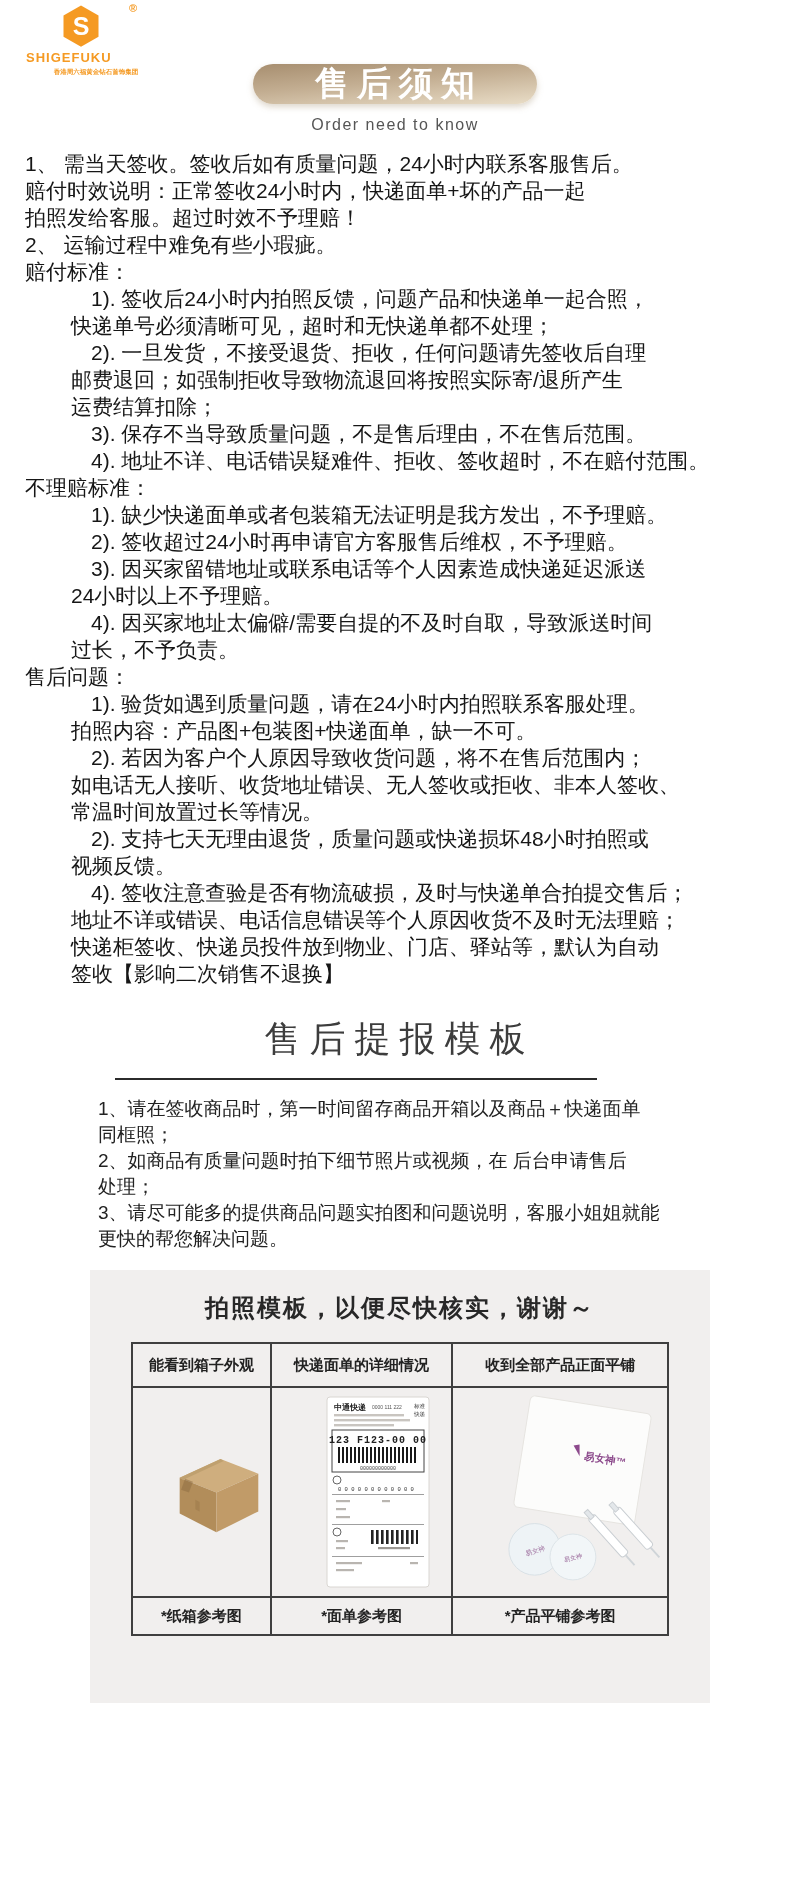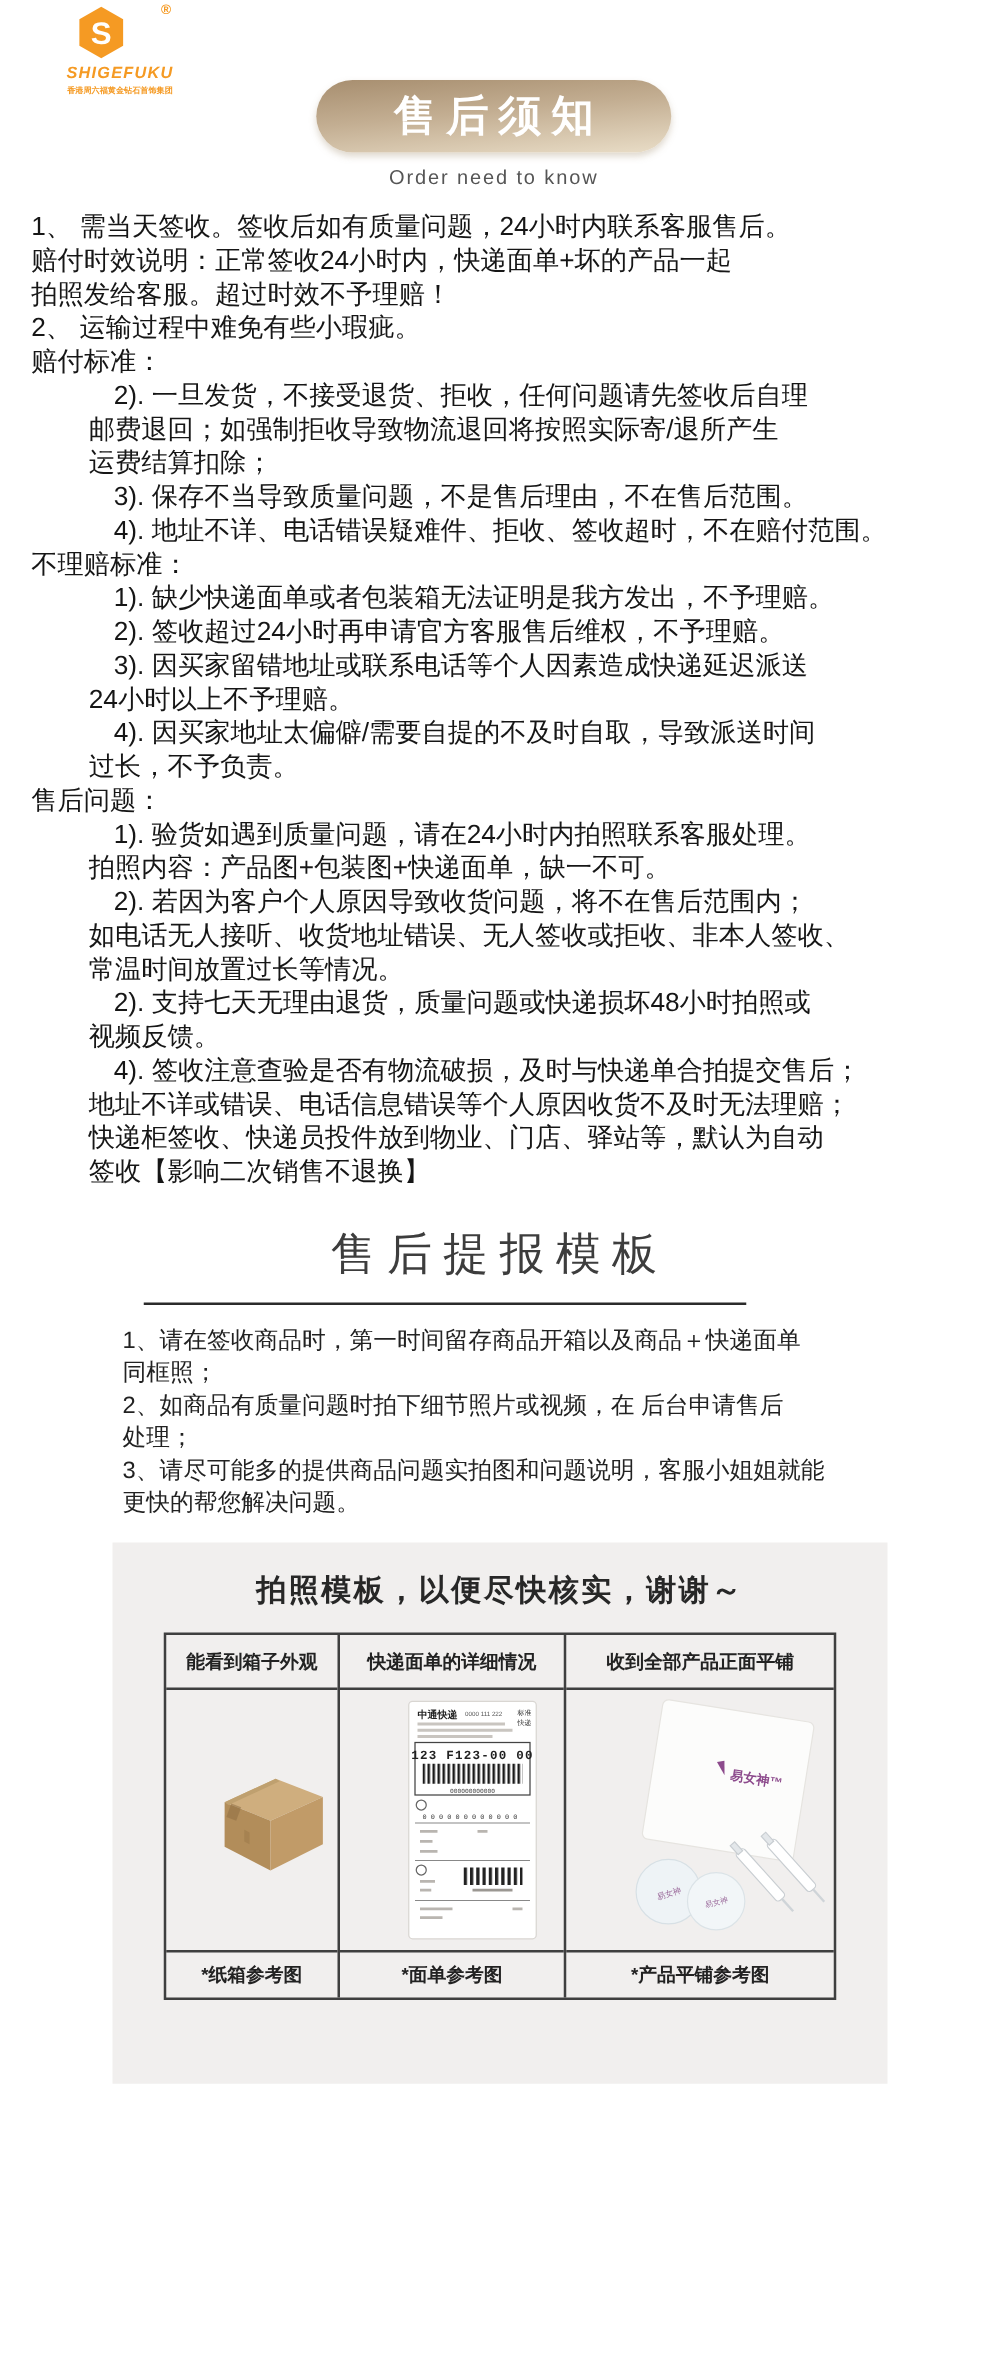--- a/index.html
+++ b/index.html
@@ -3,25 +3,25 @@
 <meta charset="utf-8">
 <style>
   html,body{margin:0;padding:0;background:#fff;}
   .page{position:relative;width:790px;height:1884px;background:#ffffff;overflow:hidden;
         font-family:"Liberation Sans",sans-serif;color:#1a1a1a;}
 
   
   .logo{position:absolute;left:26px;top:4px;width:140px;}
   .logo-icon-wrap{position:relative;width:70px;margin:0 auto;text-align:center;}
   .logo-reg{position:absolute;right:-6px;top:-2px;font-size:11px;color:#F59A23;font-weight:bold;}
-  .logo-name{text-align:center;font-size:13px;font-weight:bold;color:#F59A23;letter-spacing:1px;margin-top:2px;font-style:italic;}
+  .logo-name{font-size:13px;font-weight:bold;color:#F59A23;letter-spacing:1px;margin-top:2px;}
   .logo-tagline{text-align:center;font-size:6.5px;color:#F59A23;margin-top:3px;white-space:nowrap;font-weight:bold;}
 
   
-  .banner-pill{margin:64px auto 0;width:284px;height:58px;border-radius:30px;
+  .banner-pill{margin:64px auto 0;width:284px;height:40px;border-radius:30px;
     background:linear-gradient(175deg,#a78e6f 0%,#c3ae92 45%,#e9ddc7 100%);
     display:flex;align-items:center;justify-content:center;
     box-shadow:0 3px 6px rgba(160,140,110,.35);}
   .banner-title{color:#ffffff;font-size:34px;font-weight:bold;letter-spacing:8px;text-indent:8px;}
   .banner-subtitle{text-align:center;margin-top:12px;font-size:16px;color:#555;letter-spacing:1.5px;font-weight:500;}
 
   
   .notice{margin:16px 20px 0 25px;font-size:21px;line-height:27px;color:#161616;font-weight:500;}
   .tblock{white-space:pre-line;}
   .indent-0{padding-left:0;}
@@ -70,20 +70,22 @@
     <span class="banner-title">售后须知</span>
   </div>
   <div class="banner-subtitle">Order need to know</div>
 
   <div class="notice">
     <div class="tblock indent-0">1、 需当天签收。签收后如有质量问题，24小时内联系客服售后。
 赔付时效说明：正常签收24小时内，快递面单+坏的产品一起
 拍照发给客服。超过时效不予理赔！</div>
     <div class="tblock indent-0">2、 运输过程中难免有些小瑕疵。
 赔付标准：</div>
+    <div class="tblock indent-1">1). 签收后24小时内拍照反馈，问题产品和快递单一起合照，
+快递单号必须清晰可见，超时和无快递单都不处理；</div>
     <div class="tblock indent-1">2). 一旦发货，不接受退货、拒收，任何问题请先签收后自理
 邮费退回；如强制拒收导致物流退回将按照实际寄/退所产生
 运费结算扣除；</div>
     <div class="tblock indent-1">3). 保存不当导致质量问题，不是售后理由，不在售后范围。</div>
     <div class="tblock indent-1">4). 地址不详、电话错误疑难件、拒收、签收超时，不在赔付范围。</div>
     <div class="tblock indent-0">不理赔标准：</div>
     <div class="tblock indent-1">1). 缺少快递面单或者包装箱无法证明是我方发出，不予理赔。</div>
     <div class="tblock indent-1">2). 签收超过24小时再申请官方客服售后维权，不予理赔。</div>
     <div class="tblock indent-1">3). 因买家留错地址或联系电话等个人因素造成快递延迟派送
 24小时以上不予理赔。</div>

